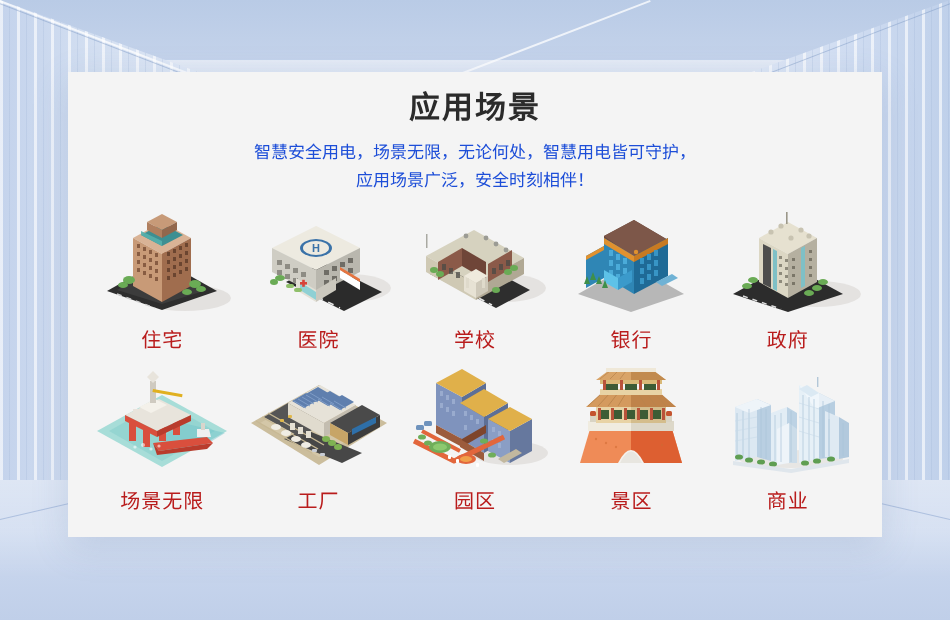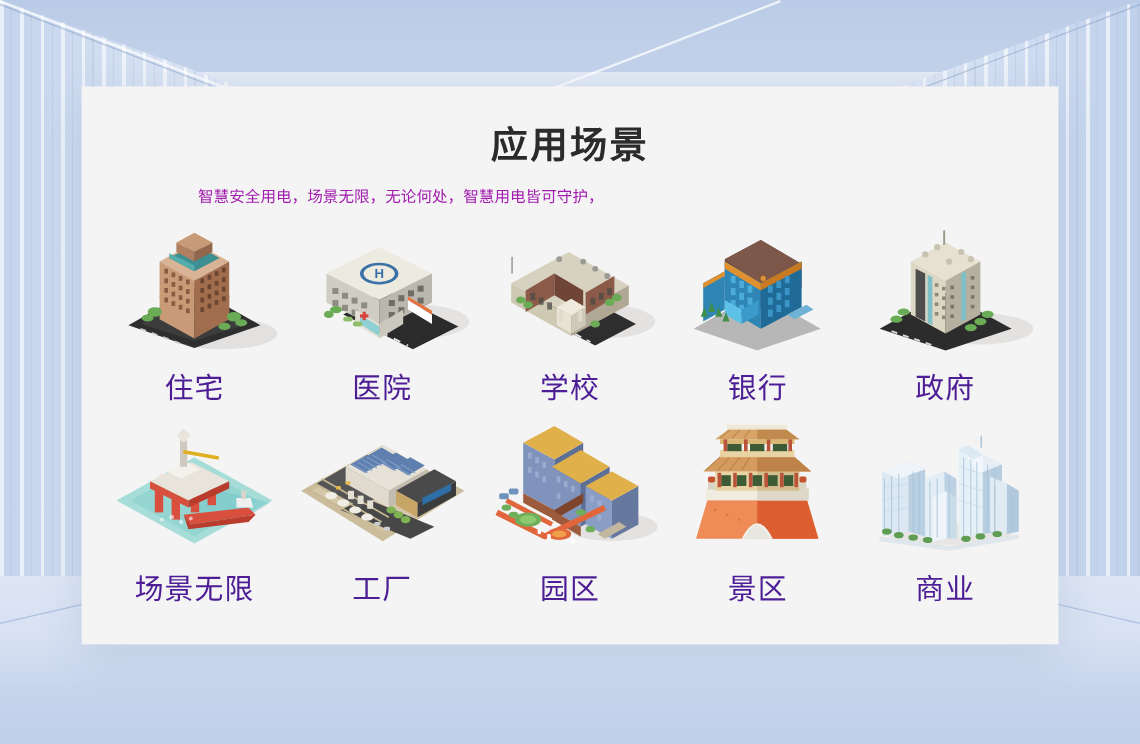--- a/index.html
+++ b/index.html
@@ -75,40 +75,40 @@
   .floor-line-l{position:absolute;left:0;bottom:100px;width:260px;height:1px;background:rgba(130,158,204,.5);transform-origin:0 100%;transform:rotate(-13deg);}
   .floor-line-r{position:absolute;right:0;bottom:100px;width:260px;height:1px;background:rgba(130,158,204,.5);transform-origin:100% 100%;transform:rotate(13deg);}
 
   
   .card{
     position:absolute;left:68px;top:72px;width:814px;height:465px;
     background:#f4f4f4;
     box-shadow:0 10px 34px rgba(90,115,160,.18);
   }
   .title{
-    margin:0;padding-top:24px;text-align:center;
+    margin:0;padding-top:10px;text-align:center;
     font-size:31px;font-weight:bold;color:#2b2b2b;letter-spacing:2px;
   }
   .subtitle{
-    margin:12px auto 0;text-align:left;
-    font-size:13px;color:#a21caf;line-height:1.62;max-width:620px;
+    margin:12px auto 0;text-align:center;
+    font-size:17px;color:#1d4ed8;line-height:1.62;max-width:620px;
   }
 
   
   .grid{
     margin-top:14px;
     display:grid;grid-template-columns:repeat(5,1fr);
     row-gap:4px;
     padding:0 16px;
   }
   .cell{display:flex;flex-direction:column;align-items:center;}
   .art{width:150px;height:110px;position:relative;}
   .art svg{display:block;width:150px;height:110px;}
   .cap{
-    margin-top:6px;font-size:24px;color:#4c1d95;letter-spacing:1px;
+    margin-top:6px;font-size:20px;color:#b91c1c;letter-spacing:1px;
   }
   .row2 .art{height:112px;}
 </style>
 </head>
 <body>
 
 <div class="stage">
 
   <div class="bg-base"></div>
   <div class="ceiling"></div>
@@ -126,20 +126,21 @@
   <div class="floor-gloss"></div>
   <div class="floor-line-l"></div>
   <div class="floor-line-r"></div>
 
   <div class="card">
 
     <h1 class="title">应用场景</h1>
 
     <div class="subtitle">
       <div>智慧安全用电，场景无限，无论何处，智慧用电皆可守护，</div>
+      <div>应用场景广泛，安全时刻相伴！</div>
     </div>
 
     <div class="grid row1">
 
       <div class="cell">
         <div class="art">
           <svg viewBox="0 0 150 110">
             <ellipse cx="98" cy="90" rx="46" ry="13" fill="#e3e1df"></ellipse>
             <polygon points="75,52 130,83 75,102 20,83" fill="#2e2e2e"></polygon>
             <polygon points="75,56 120,82 75,96 30,82" fill="#4a4a4a" opacity=".5"></polygon>

